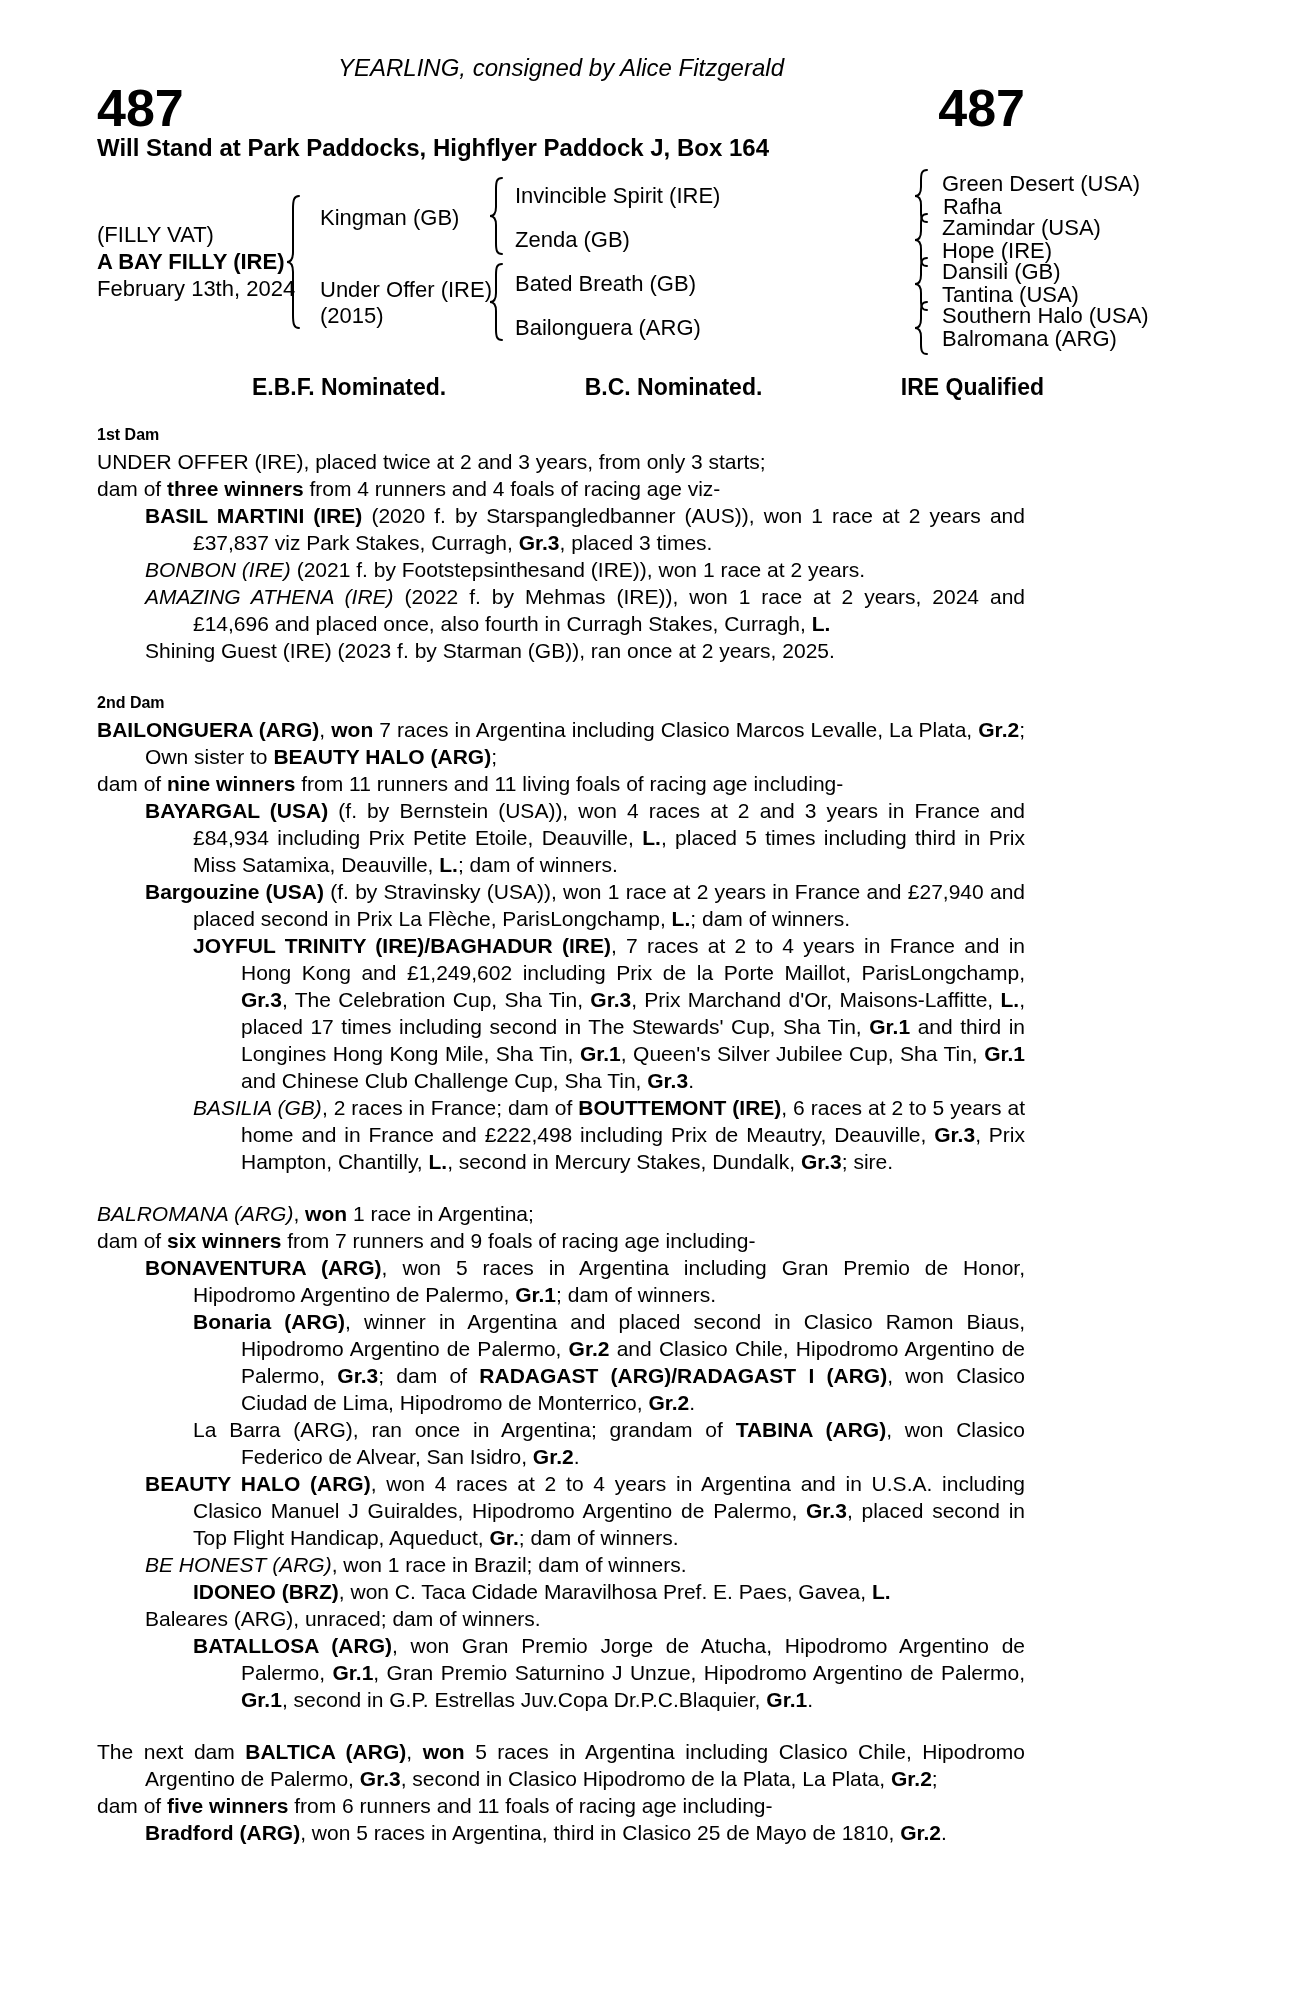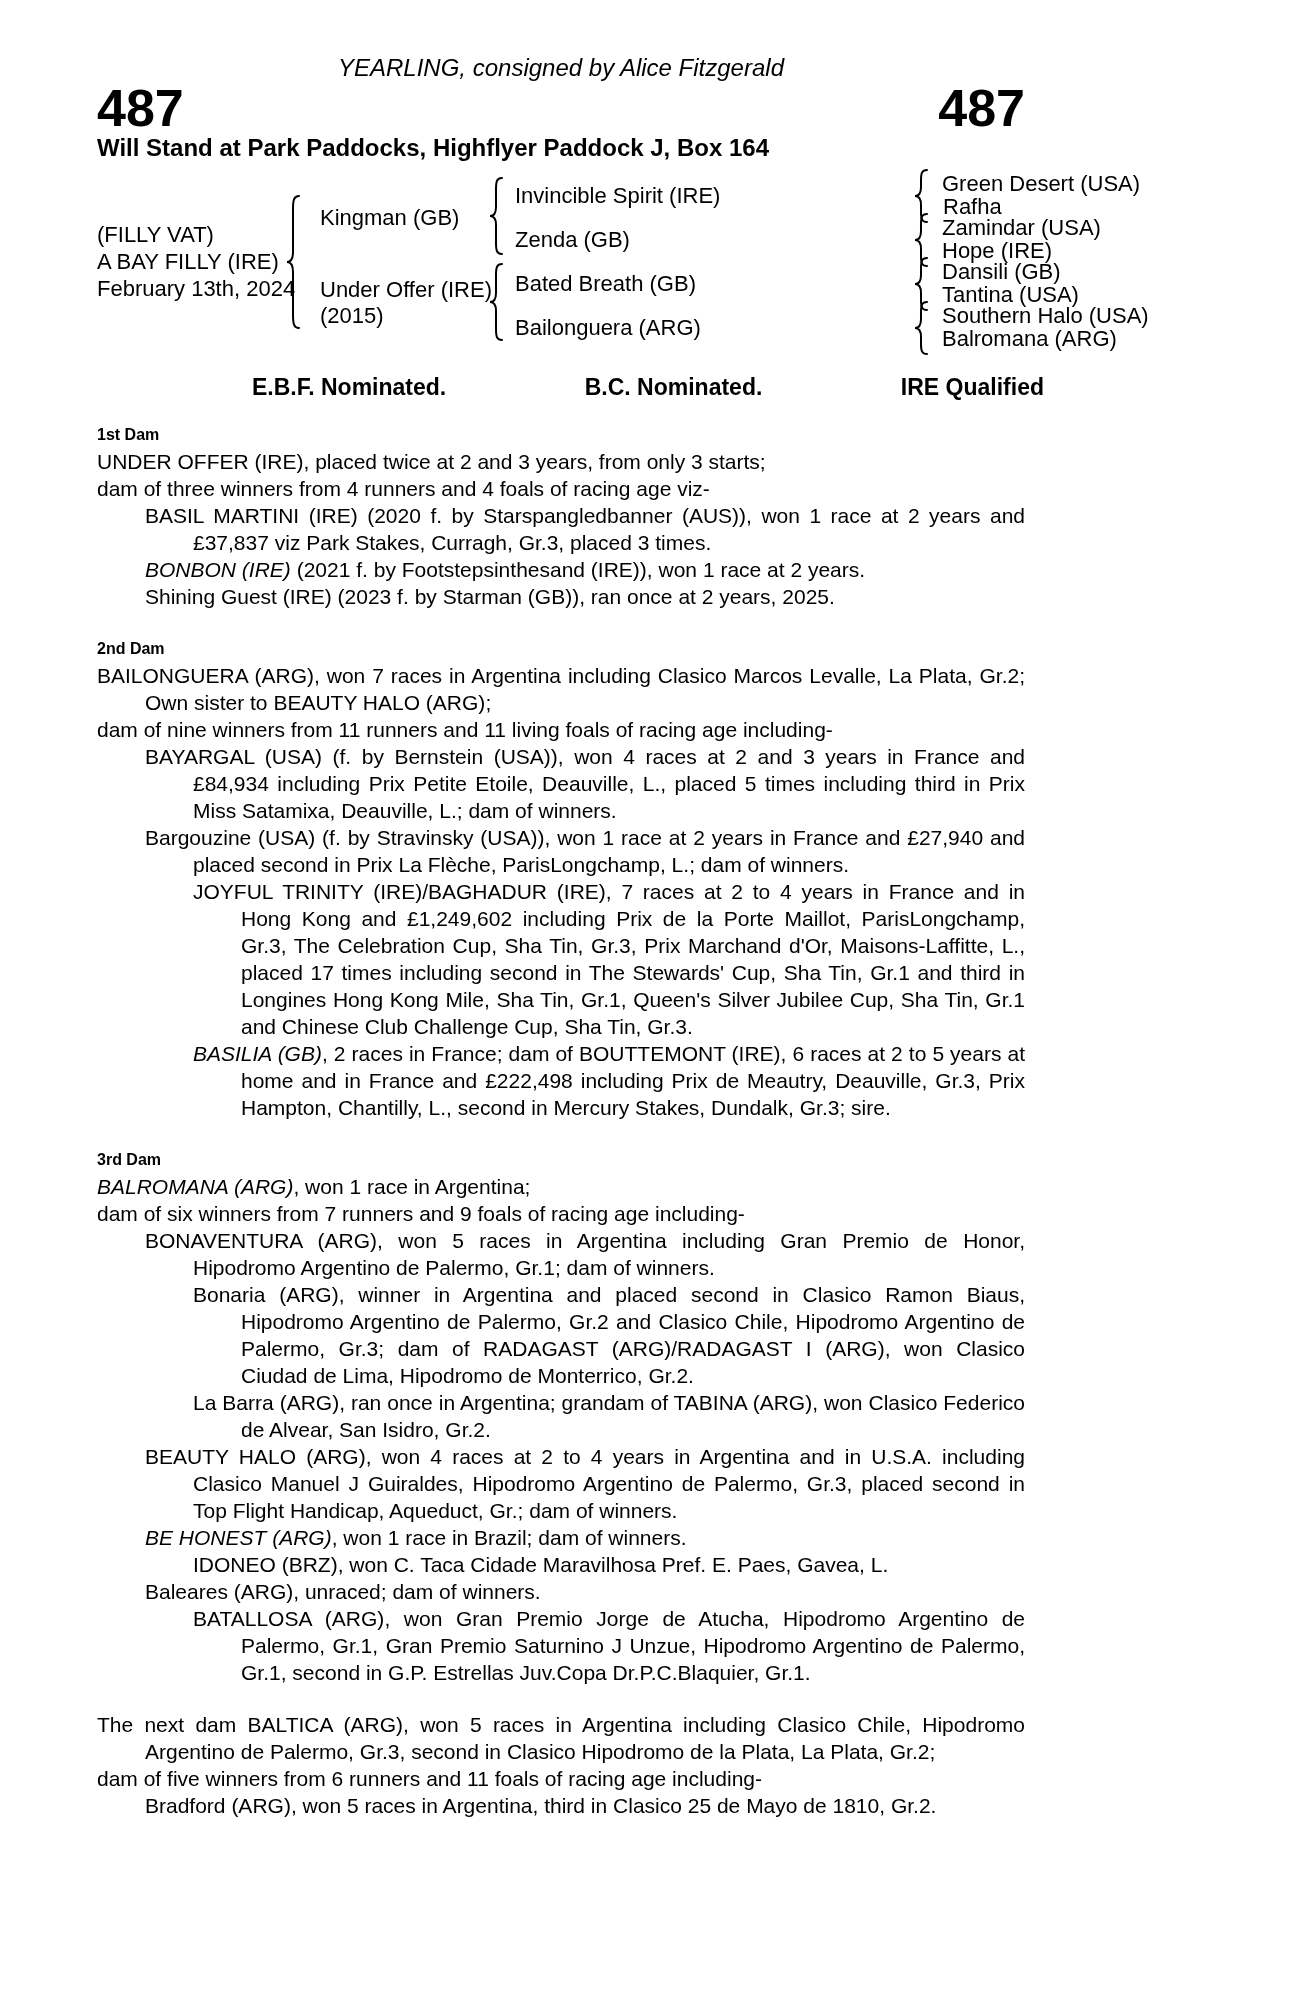--- a/index.html
+++ b/index.html
@@ -6,21 +6,21 @@
   .page {
     position:relative; width:1149px; height:2000px; box-sizing:border-box;
     padding:54px 124px 0 97px;
     font-family:"Liberation Sans", sans-serif; color:#000;
   }
   .title { text-align:center; font-style:italic; font-size:24px; line-height:28px; }
   .lot-row { display:flex; justify-content:space-between; font-weight:bold; font-size:52px; line-height:1; margin-top:0px; }
   .stand-line { font-weight:bold; font-size:24px; line-height:28px; }
   .tree { position:relative; height:196px; margin-top:4px; font-size:22px; line-height:26px; }
   .tl { position:absolute; white-space:nowrap; }
-  .b { font-weight:normal; }
+  .b { font-weight:bold; }
   .i { font-style:italic; }
   .brace { position:absolute; }
   .noms { margin:12px 0 0 155px; width:792px; display:flex; justify-content:space-between;
           font-weight:bold; font-size:23px; line-height:27px; }
   .sections { margin-top:20px; font-size:21px; line-height:27px; }
   .section { margin-top:25px; }
   .section:first-child { margin-top:0; }
   .section-heading { font-weight:bold; font-size:16px; }
   .para { text-align:justify; }
   .ind0 { padding-left:48px;  text-indent:-48px; }
@@ -94,33 +94,33 @@
     <span>IRE Qualified</span>
   </div>
 
   <div class="sections" id="sections">
       <div class="section">
         <div class="section-heading">1st Dam</div>
         <div class="para ind0"><span>UNDER OFFER (IRE), placed twice at 2 and 3 years, from only 3 starts;</span></div>
         <div class="para ind0"><span>dam of </span><span class="b">three winners</span><span> from 4 runners and 4 foals of racing age viz-</span></div>
         <div class="para ind1"><span class="b">BASIL MARTINI (IRE)</span><span> (2020 f. by Starspangledbanner (AUS)), won 1 race at 2 years and £37,837 viz Park Stakes, Curragh, </span><span class="b">Gr.3</span><span>, placed 3 times.</span></div>
         <div class="para ind1"><span class="i">BONBON (IRE)</span><span> (2021 f. by Footstepsinthesand (IRE)), won 1 race at 2 years.</span></div>
+        <div class="para ind1"><span class="i">AMAZING ATHENA (IRE)</span><span> (2022 f. by Mehmas (IRE)), won 1 race at 2 years, 2024 and £14,696 and placed once, also fourth in Curragh Stakes, Curragh, </span><span class="b">L.</span></div>
         <div class="para ind1"><span>Shining Guest (IRE) (2023 f. by Starman (GB)), ran once at 2 years, 2025.</span></div>
       </div>
       <div class="section">
         <div class="section-heading">2nd Dam</div>
         <div class="para ind0"><span class="b">BAILONGUERA (ARG)</span><span>, </span><span class="b">won</span><span> 7 races in Argentina including Clasico Marcos Levalle, La Plata, </span><span class="b">Gr.2</span><span>; Own sister to </span><span class="b">BEAUTY HALO (ARG)</span><span>;</span></div>
         <div class="para ind0"><span>dam of </span><span class="b">nine winners</span><span> from 11 runners and 11 living foals of racing age including-</span></div>
         <div class="para ind1"><span class="b">BAYARGAL (USA)</span><span> (f. by Bernstein (USA)), won 4 races at 2 and 3 years in France and £84,934 including Prix Petite Etoile, Deauville, </span><span class="b">L.</span><span>, placed 5 times including third in Prix Miss Satamixa, Deauville, </span><span class="b">L.</span><span>; dam of winners.</span></div>
         <div class="para ind1"><span class="b">Bargouzine (USA)</span><span> (f. by Stravinsky (USA)), won 1 race at 2 years in France and £27,940 and placed second in Prix La Flèche, ParisLongchamp, </span><span class="b">L.</span><span>; dam of winners.</span></div>
         <div class="para ind2"><span class="b">JOYFUL TRINITY (IRE)/BAGHADUR (IRE)</span><span>, 7 races at 2 to 4 years in France and in Hong Kong and £1,249,602 including Prix de la Porte Maillot, ParisLongchamp, </span><span class="b">Gr.3</span><span>, The Celebration Cup, Sha Tin, </span><span class="b">Gr.3</span><span>, Prix Marchand d'Or, Maisons-Laffitte, </span><span class="b">L.</span><span>, placed 17 times including second in The Stewards' Cup, Sha Tin, </span><span class="b">Gr.1</span><span> and third in Longines Hong Kong Mile, Sha Tin, </span><span class="b">Gr.1</span><span>, Queen's Silver Jubilee Cup, Sha Tin, </span><span class="b">Gr.1</span><span> and Chinese Club Challenge Cup, Sha Tin, </span><span class="b">Gr.3</span><span>.</span></div>
         <div class="para ind2"><span class="i">BASILIA (GB)</span><span>, 2 races in France; dam of </span><span class="b">BOUTTEMONT (IRE)</span><span>, 6 races at 2 to 5 years at home and in France and £222,498 including Prix de Meautry, Deauville, </span><span class="b">Gr.3</span><span>, Prix Hampton, Chantilly, </span><span class="b">L.</span><span>, second in Mercury Stakes, Dundalk, </span><span class="b">Gr.3</span><span>; sire.</span></div>
       </div>
       <div class="section">
-        <div class="section-heading">3rd Dam</div>
         <div class="para ind0"><span class="i">BALROMANA (ARG)</span><span>, </span><span class="b">won</span><span> 1 race in Argentina;</span></div>
         <div class="para ind0"><span>dam of </span><span class="b">six winners</span><span> from 7 runners and 9 foals of racing age including-</span></div>
         <div class="para ind1"><span class="b">BONAVENTURA (ARG)</span><span>, won 5 races in Argentina including Gran Premio de Honor, Hipodromo Argentino de Palermo, </span><span class="b">Gr.1</span><span>; dam of winners.</span></div>
         <div class="para ind2"><span class="b">Bonaria (ARG)</span><span>, winner in Argentina and placed second in Clasico Ramon Biaus, Hipodromo Argentino de Palermo, </span><span class="b">Gr.2</span><span> and Clasico Chile, Hipodromo Argentino de Palermo, </span><span class="b">Gr.3</span><span>; dam of </span><span class="b">RADAGAST (ARG)/RADAGAST I (ARG)</span><span>, won Clasico Ciudad de Lima, Hipodromo de Monterrico, </span><span class="b">Gr.2</span><span>.</span></div>
         <div class="para ind2"><span>La Barra (ARG), ran once in Argentina; grandam of </span><span class="b">TABINA (ARG)</span><span>, won Clasico Federico de Alvear, San Isidro, </span><span class="b">Gr.2</span><span>.</span></div>
         <div class="para ind1"><span class="b">BEAUTY HALO (ARG)</span><span>, won 4 races at 2 to 4 years in Argentina and in U.S.A. including Clasico Manuel J Guiraldes, Hipodromo Argentino de Palermo, </span><span class="b">Gr.3</span><span>, placed second in Top Flight Handicap, Aqueduct, </span><span class="b">Gr.</span><span>; dam of winners.</span></div>
         <div class="para ind1"><span class="i">BE HONEST (ARG)</span><span>, won 1 race in Brazil; dam of winners.</span></div>
         <div class="para ind2"><span class="b">IDONEO (BRZ)</span><span>, won C. Taca Cidade Maravilhosa Pref. E. Paes, Gavea, </span><span class="b">L.</span></div>
         <div class="para ind1"><span>Baleares (ARG), unraced; dam of winners.</span></div>
         <div class="para ind2"><span class="b">BATALLOSA (ARG)</span><span>, won Gran Premio Jorge de Atucha, Hipodromo Argentino de Palermo, </span><span class="b">Gr.1</span><span>, Gran Premio Saturnino J Unzue, Hipodromo Argentino de Palermo, </span><span class="b">Gr.1</span><span>, second in G.P. Estrellas Juv.Copa Dr.P.C.Blaquier, </span><span class="b">Gr.1</span><span>.</span></div>

